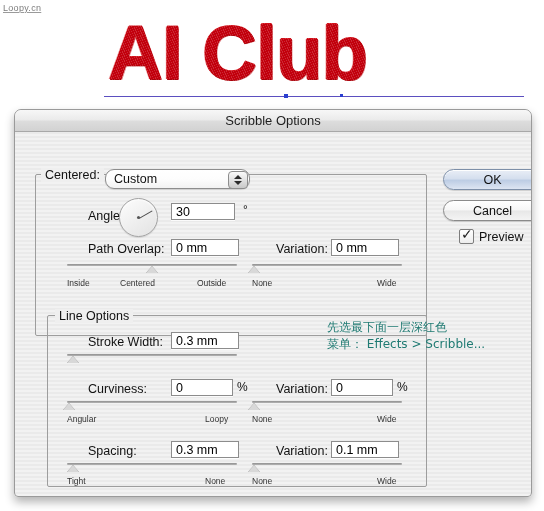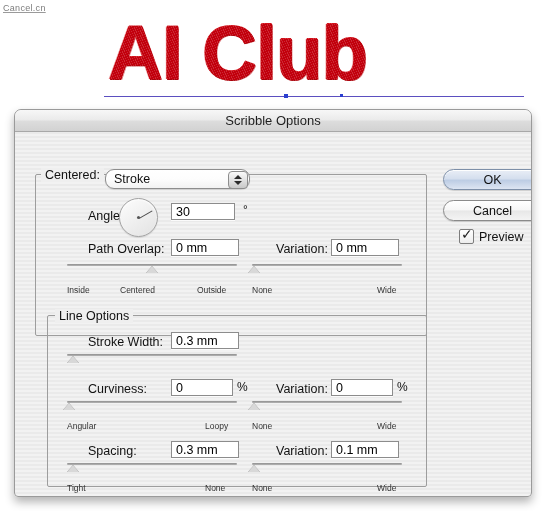--- a/index.html
+++ b/index.html
@@ -107,21 +107,20 @@
   }
   .unit{
     position:absolute;font-size:12px;color:#111;
     font-family:"Liberation Sans", sans-serif;
   }
   .tick{
     position:absolute;
     font-size:8.5px;color:#333;
     font-family:"Liberation Sans", sans-serif;
     white-space:nowrap;
-    margin-top:7px;
   }
 
   
   .field{
     position:absolute;
     background:#fff;
     border:1px solid #8c8c8c;
     box-shadow:0 1px 0 rgba(255,255,255,.8);
     height:17px;
     display:flex;align-items:center;
@@ -236,35 +235,35 @@
 <body>
 
 <div id="artboard">
   <div id="artTitle">AI Club</div>
   <div id="scribbleMask"></div>
   <div id="pathLine"></div>
   <div id="anchorA"></div>
   <div id="anchorB"></div>
 </div>
 
-<div id="watermark">Cancel.cn</div>
+<div id="watermark">Loopy.cn</div>
 
 <div id="dialog">
 
   <div id="titlebar">
     <span>Scribble Options</span>
   </div>
 
   <div class="body">
 
     <div class="groupbox" style="left:20px;top:42px;width:390px;height:160px;"></div>
     <div class="grouplabel" style="left:26px;top:36px;">Centered:</div>
 
     <div id="settingsPopup" style="left:90px;top:37px;">
-      <span class="val">Stroke</span>
+      <span class="val">Custom</span>
       <span id="popupArrows">
         <span class="triUp"></span>
         <span class="triDn"></span>
       </span>
     </div>
 
     <div class="lbl" style="left:52px;top:77px;">Angle:</div>
     <div id="angleDial" style="left:104px;top:66px;">
       <div id="angleNeedle" style="transform: rotate(-30deg);"></div>
       <div id="angleDot"></div>
@@ -362,15 +361,19 @@
       <span>OK</span>
     </div>
 
     <div id="previewRow" style="left:444px;top:97px;">
       <span id="previewBox">
         <span class="chk">✓</span>
       </span>
       <span id="previewLabel">Preview</span>
     </div>
 
+    <div id="note" style="left:312px;top:187px;">
+      <div>先选最下面一层深红色</div>
+      <div>菜单： Effects &gt; Scribble...</div>
+    </div>
 
   </div>
 </div>
 
 </body></html>

